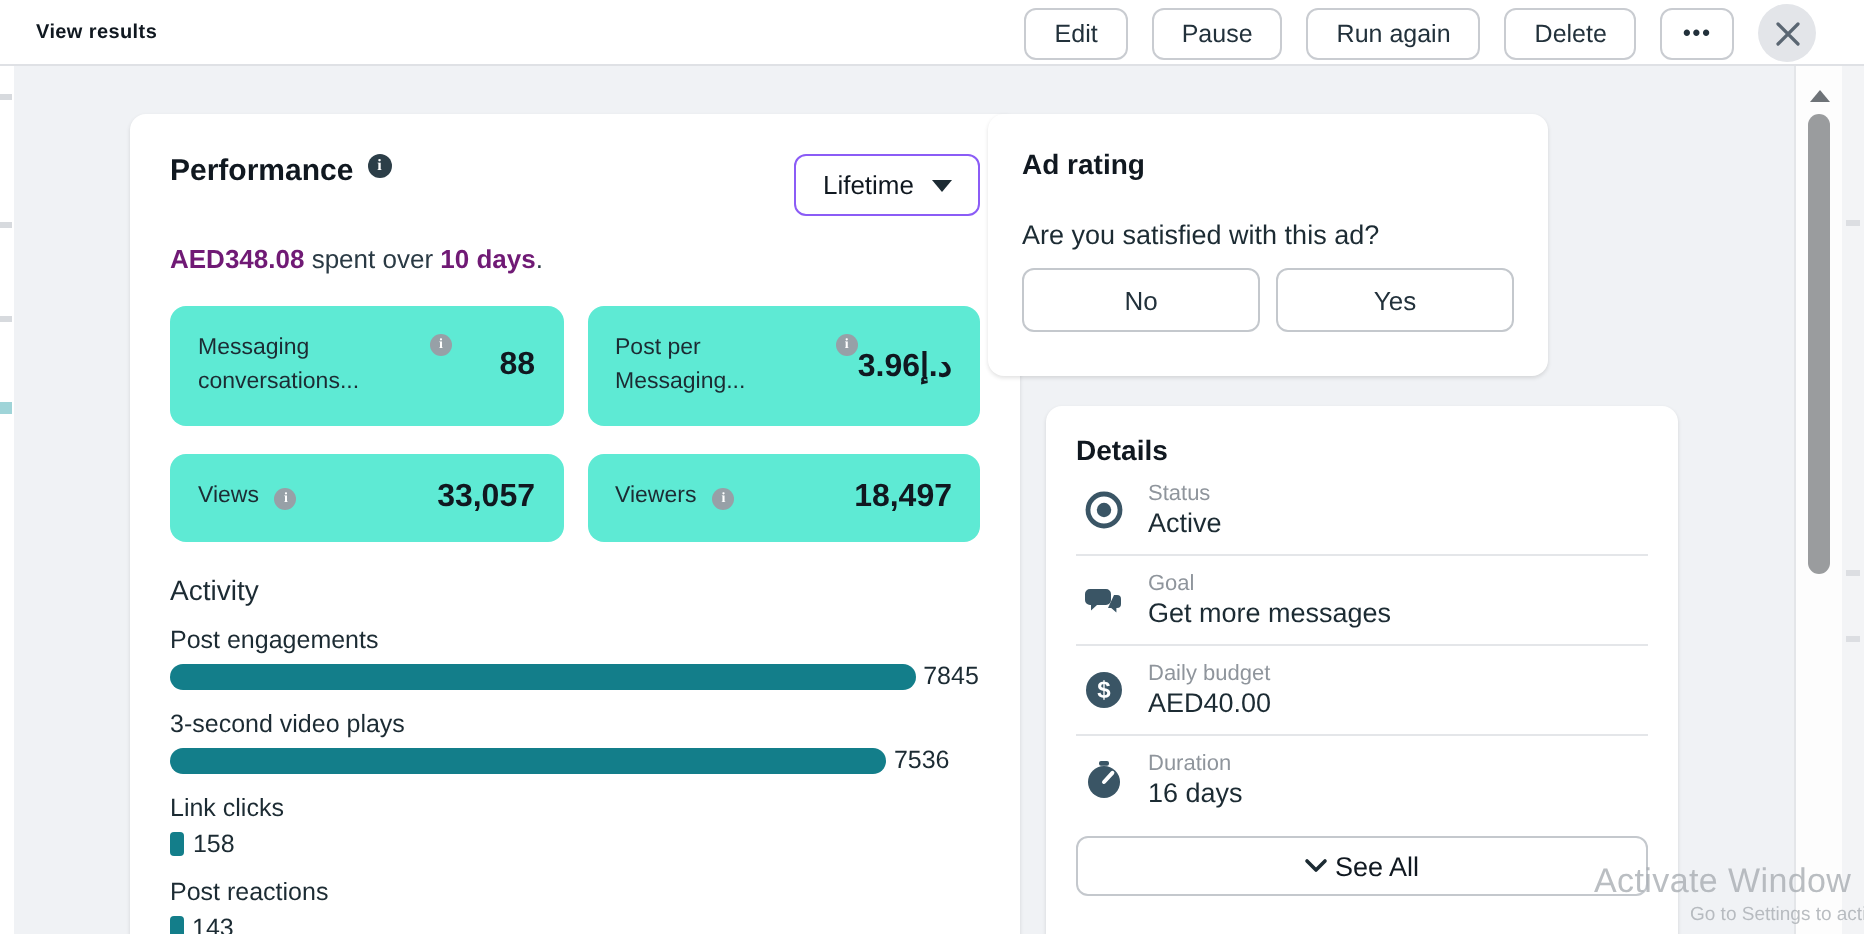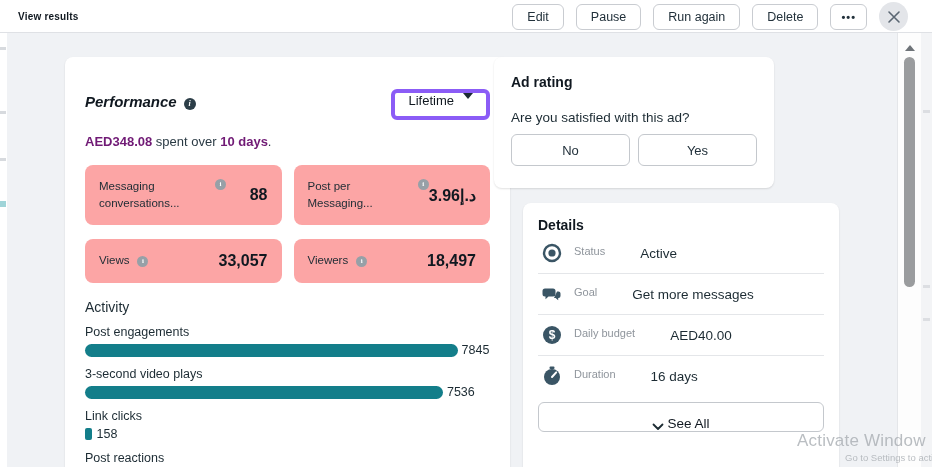--- a/index.html
+++ b/index.html
@@ -22,37 +22,37 @@
   .page-body { position:absolute; left:0; top:33px; width:898px; height:434px; background:#f0f2f5; }
   .left-strip { position:absolute; left:0; top:33px; width:7px; height:434px; background:#fff; z-index:2; }
   .frag { position:absolute; left:0; width:6px; height:3px; background:#d7dade; }
   .frag.teal { background:#9fd4d8; }
 
   .card { position:absolute; background:#fff; border-radius:8px; box-shadow:0 1px 2px rgba(0,0,0,.12); }
 
   
   .perf-card { left:65px; top:24px; width:445px; height:430px; padding:20px; }
   .perf-head { display:flex; align-items:flex-start; justify-content:space-between; }
-  .perf-title-wrap { display:flex; align-items:flex-end; gap:7px; margin-top:16px;font-style:italic; }
+  .perf-title-wrap { display:flex; align-items:flex-start; gap:7px; margin-top:0; }
   .perf-title { font-size:15px; font-weight:bold; color:#101820; }
   .info-i { display:inline-block; width:12px; height:12px; border-radius:50%; background:#2c3e48; position:relative; flex:0 0 auto; }
   .info-i::after { content:"i"; position:absolute; left:0; top:0; width:12px; height:12px; color:#fff;
                    font-size:8px; line-height:12px; text-align:center; font-family:"Liberation Serif",serif; font-weight:bold; }
   .info-i.gray { background:#97a0a7; width:11px; height:11px; }
   .info-i.gray::after { width:11px; height:11px; line-height:11px; font-size:7px; }
-  .range-btn { height:31px; min-width:90px; border:4px solid #8b5cf6; border-radius:6px; background:#fff;
-               display:flex; align-items:flex-start; justify-content:center; gap:9px; font-size:13px; color:#101820;
-               padding:0 13px; cursor:pointer; font-family:"Liberation Sans",sans-serif;margin-top:12px; }
+  .range-btn { height:31px; min-width:90px; border:1px solid #8b5cf6; border-radius:6px; background:#fff;
+               display:flex; align-items:center; justify-content:center; gap:9px; font-size:13px; color:#101820;
+               padding:0 13px; cursor:pointer; font-family:"Liberation Sans",sans-serif; }
   .caret-down { width:0; height:0; border-left:5px solid transparent; border-right:5px solid transparent;
                 border-top:6px solid #1c2b33; }
   .spend-line { margin-top:14px; font-size:13px; color:#2a3a44; }
   .spend-line .b { font-weight:bold; color:#701a75; }
 
   .tiles { margin-top:16px; display:grid; grid-template-columns:1fr 1fr; gap:14px 12px; }
-  .tile { background:#fca5a5; border-radius:8px; padding:9px 14px; display:flex; align-items:center; justify-content:space-between; }
+  .tile { background:#5eead4; border-radius:8px; padding:9px 14px; display:flex; align-items:center; justify-content:space-between; }
   .tile.tall { height:60px; }
   .tile.short { height:44px; }
   .tile-left { display:flex; align-items:flex-start; gap:8px; }
   .tile-label { font-size:11.5px; color:#1c2b33; line-height:1.5; }
   .tile.tall .tile-label { max-width:108px; }
   .tile-left .info-i.gray { margin-top:1px; }
   .tile.short .tile-left { align-items:center; }
   .tile-value { font-size:16px; font-weight:bold; color:#101820; white-space:nowrap; }
 
   .activity-title { margin-top:16px; font-size:14px; color:#1c2b33; }
@@ -67,25 +67,25 @@
   .rating-card { left:494px; top:24px; width:280px; height:131px; padding:17px 17px; }
   .card-title { font-size:14px; font-weight:bold; color:#101820; }
   .rating-q { margin-top:20px; font-size:13.5px; color:#1c2b33; }
   .rating-btns { margin-top:9px; display:flex; gap:8px; }
   .rating-btns .btn { flex:1; height:32px; font-size:13px; border-radius:6px; border-color:#c4c8cd; }
 
   .details-card { left:523px; top:170px; width:316px; height:290px; padding:14px 15px; }
   .detail-row { display:flex; align-items:center; gap:10px; padding:8px 2px; }
   .detail-row + .detail-row { border-top:1px solid #e4e6e9;align-items:center; }
   .detail-icon { width:24px; height:24px; flex:0 0 auto; display:flex; align-items:center; justify-content:center; }
-  .detail-texts { display:flex; flex-direction:row;gap:35px; }
+  .detail-texts { display:flex; flex-direction:column; }
   .detail-label { font-size:11px; color:#8f959c; }
   .detail-value { font-size:13.5px; color:#1c2b33; margin-top:1px; }
   .see-all-btn { margin-top:6px; width:100%; height:30px; background:#fff; border:1px solid #c4c8cd; border-radius:6px;
-                 display:flex; align-items:flex-end; justify-content:center; gap:3px; font-size:13.5px; color:#101820;
+                 display:flex; align-items:center; justify-content:center; gap:3px; font-size:13.5px; color:#101820;
                  cursor:pointer; font-family:"Liberation Sans",sans-serif; }
 
   
   .scroll-area { position:absolute; left:897px; top:33px; width:24px; height:434px; background:#fdfdfd;
                  border-left:1px solid #e4e6e9; z-index:6; }
   .scroll-up { position:absolute; left:7px; top:12px; width:0; height:0; border-left:5px solid transparent;
                border-right:5px solid transparent; border-bottom:6px solid #6e7378; }
   .scroll-thumb { position:absolute; left:6px; top:24px; width:11px; height:230px; background:#9a9c9e; border-radius:6px; cursor:grab; }
 
   .right-strip { position:absolute; left:921px; top:0; width:11px; height:467px; background:#f3f4f6; z-index:4; }

